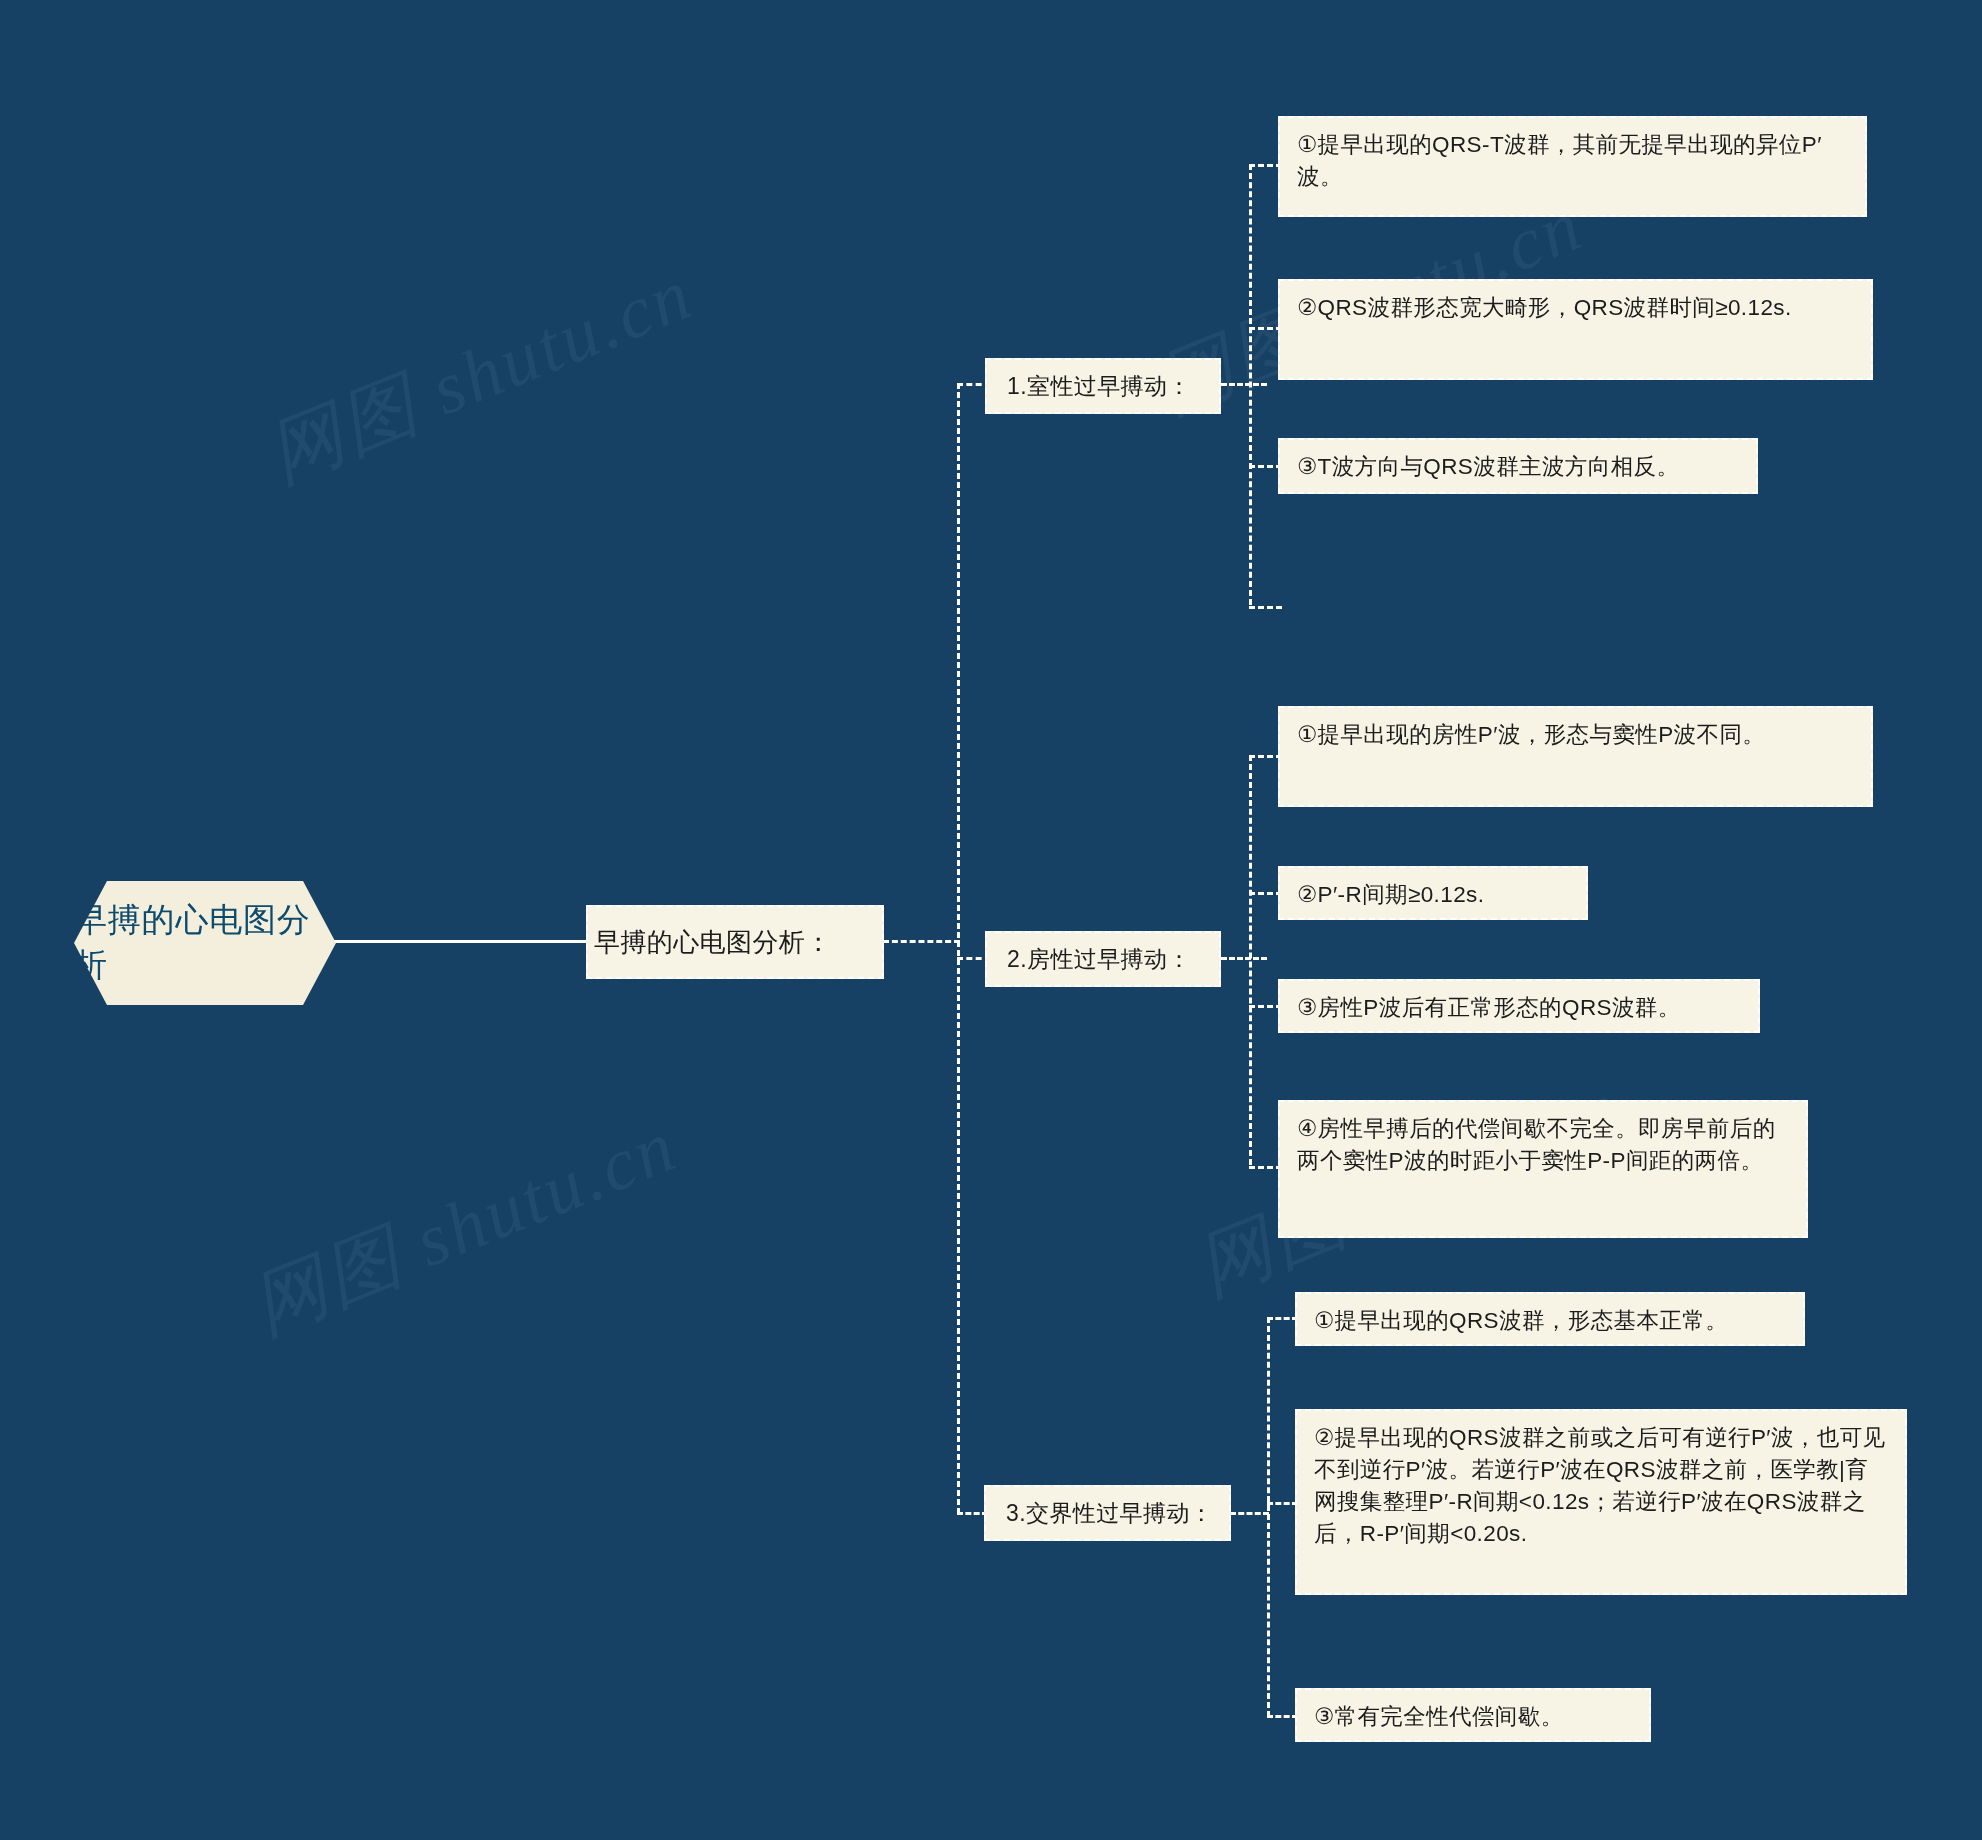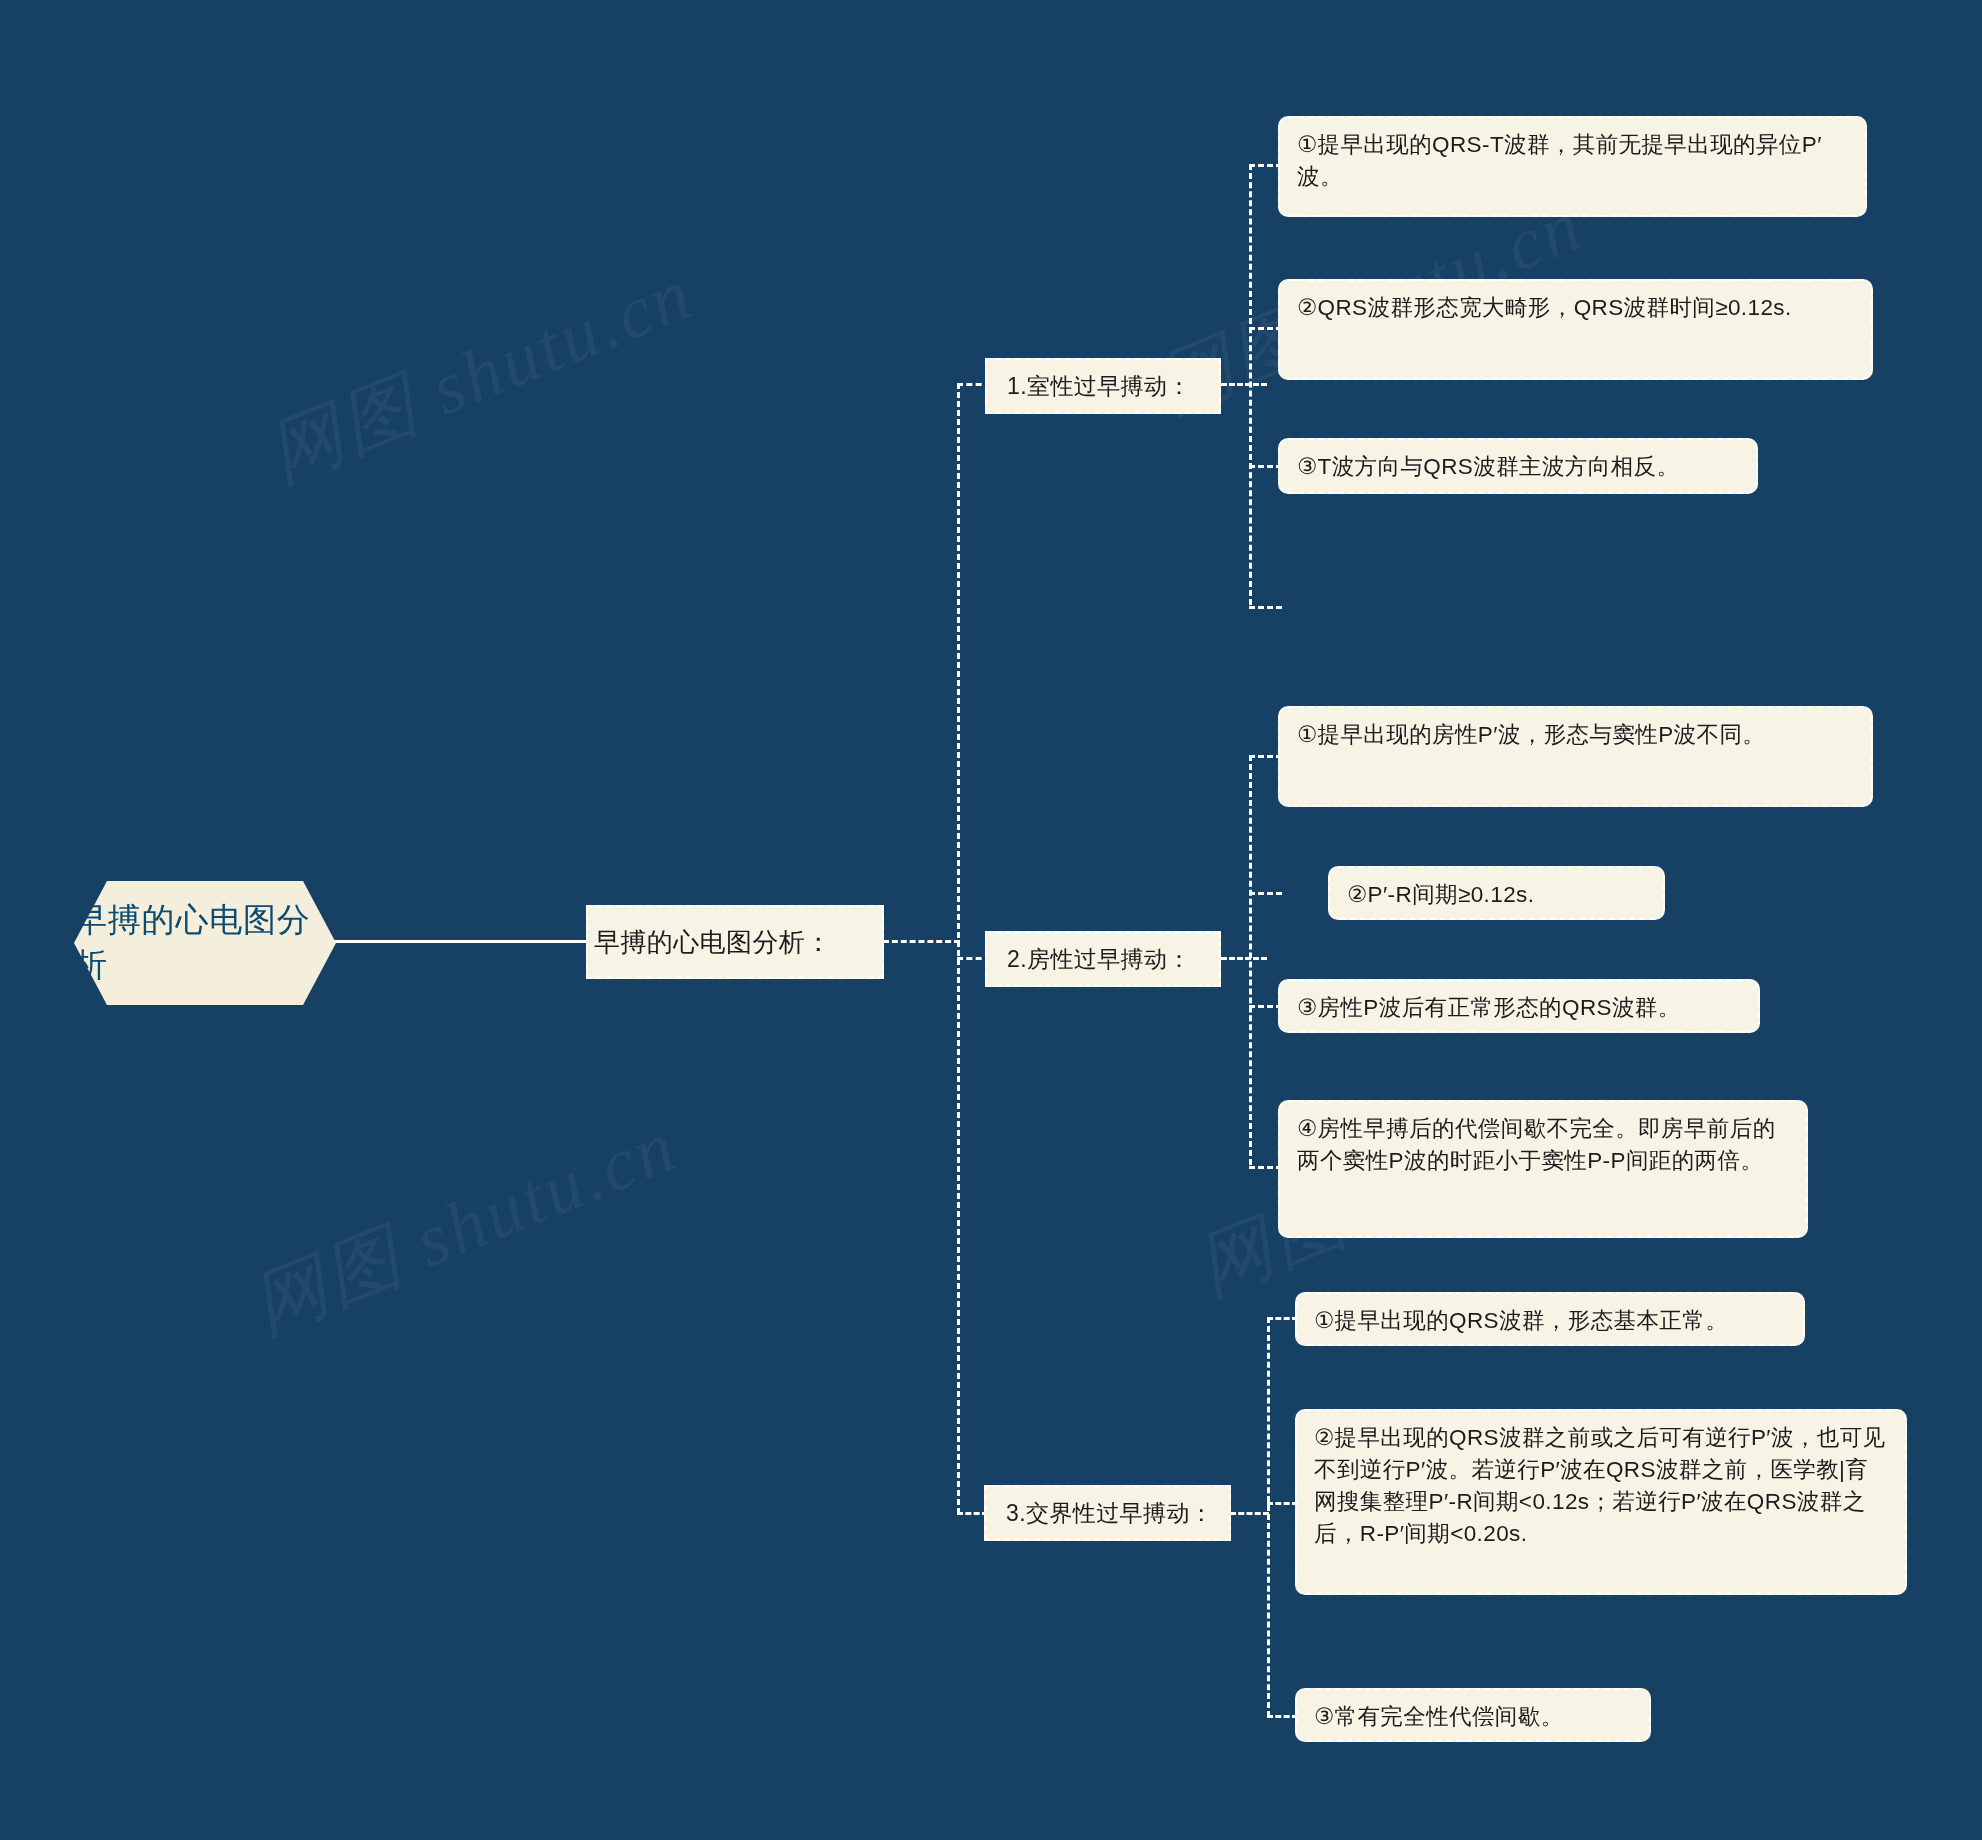--- a/index.html
+++ b/index.html
@@ -95,32 +95,31 @@
     height: 56px;
   }
   .b1 { left: 985px; top: 358px;  width: 236px; }
   .b2 { left: 985px; top: 931px; width: 236px; }
   .b3 { left: 984px; top: 1485px; width: 247px; }
 
   .leaf {
     padding: 11px 15.5px 11px 17px;
     font-size: 22.5px;
     display: block;
-    border-radius: 10px;
   }
 
   
   .l1a { left: 1278px; top: 116px;  width: 589px; height: 101px; }
   .l1b { left: 1278px; top: 279px;  width: 595px; height: 101px; }
   .l1c { left: 1278px; top: 438px;  width: 480px; height: 56px; }
   .l1d { left: 1278px; top: 556px;  width: 595px; height: 101px; }
 
   
   .l2a { left: 1278px; top: 706px;  width: 595px; height: 101px; }
-  .l2b { left: 1328px; top: 866px; width: 337px; height: 54px; }
+  .l2b { left: 1278px; top: 866px; width: 310px; height: 54px; }
   .l2c { left: 1278px; top: 979px; width: 482px; height: 54px; }
   .l2d { left: 1278px; top: 1100px; width: 530px; height: 138px; }
 
   
   .l3a { left: 1295px; top: 1292px; width: 510px; height: 54px; }
   .l3b { left: 1295px; top: 1409px; width: 612px; height: 186px; }
   .l3c { left: 1295px; top: 1688px; width: 356px; height: 54px; }
 </style>
 </head>
 <body>

